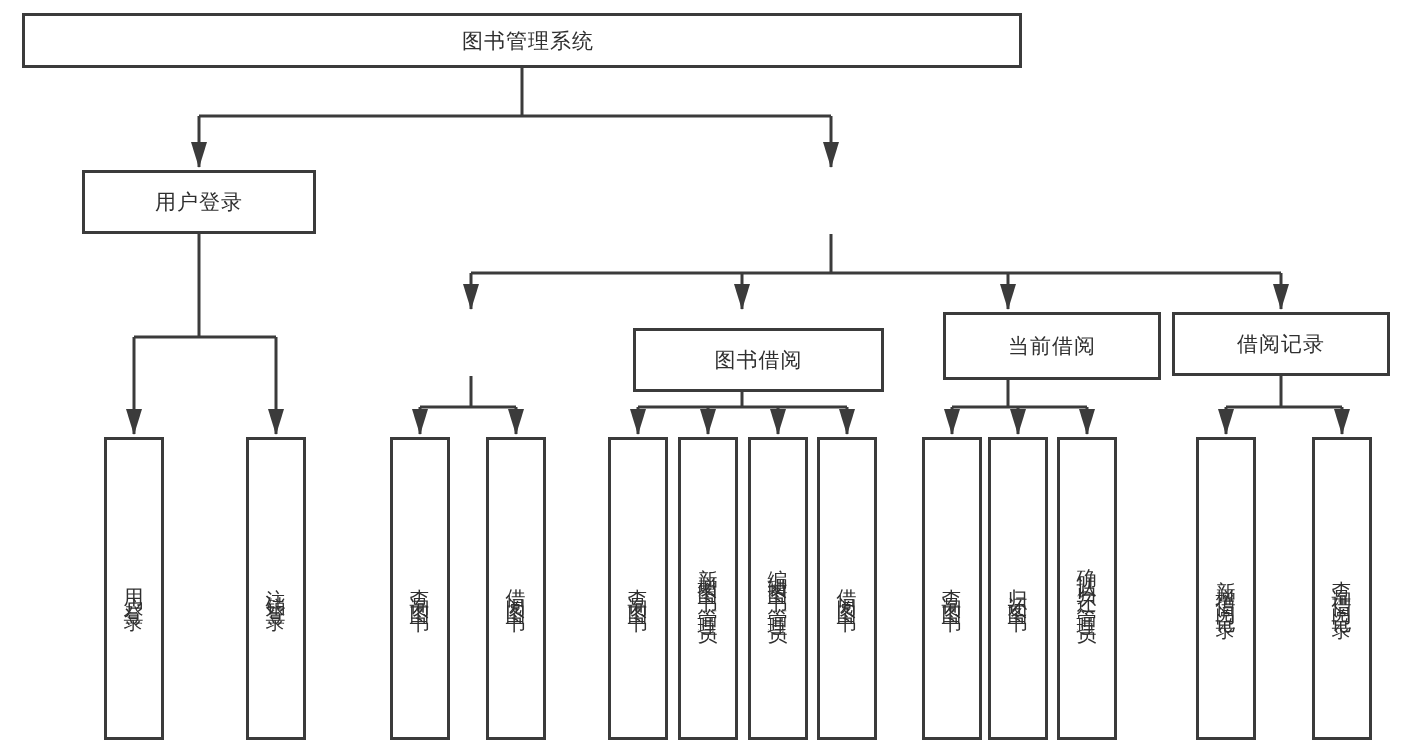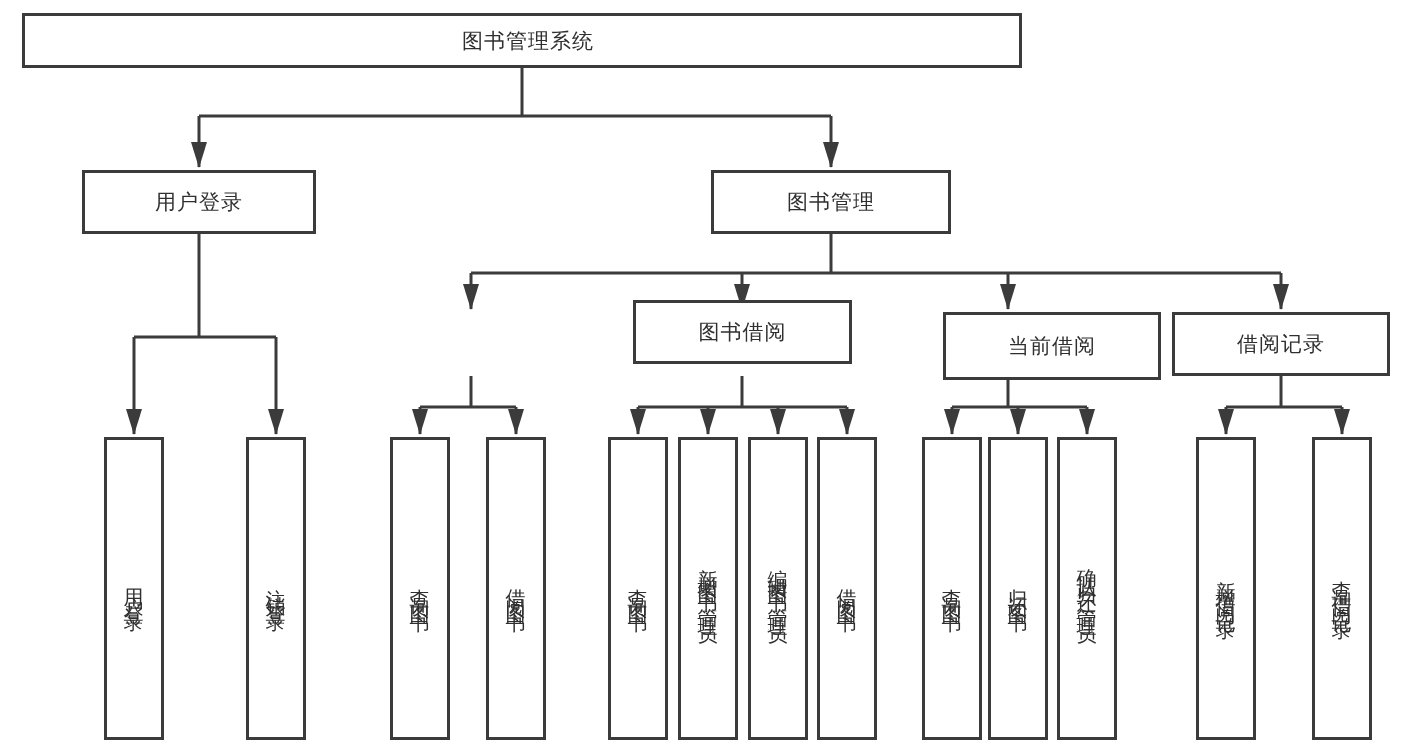--- a/index.html
+++ b/index.html
@@ -31,21 +31,21 @@
     font-size:20px;
     letter-spacing:8px;
     line-height:1;
     padding:8px 0;
   }
   
   .n-root{left:22px;top:13px;width:1000px;height:55px;padding-left:12px;}
   .n-user-login{left:82px;top:170px;width:234px;height:64px;}
   .n-book-mgmt{left:711px;top:170px;width:240px;height:64px;}
   .n-new-rec{left:364px;top:312px;width:215px;height:64px;}
-  .n-book-borrow{left:633px;top:300px;width:219px;height:64px;}
+  .n-book-borrow{left:633px;top:328px;width:251px;height:64px;}
   .n-cur-borrow{left:943px;top:312px;width:218px;height:68px;}
   .n-borrow-rec{left:1172px;top:312px;width:218px;height:64px;}
   .lf{top:437px;width:60px;height:303px;}
   .n-a1{left:104px;} .n-a2{left:246px;}
   .n-b1{left:390px;} .n-b2{left:486px;}
   .n-c1{left:608px;} .n-c2{left:678px;} .n-c3{left:748px;} .n-c4{left:817px;}
   .n-d1{left:922px;} .n-d2{left:988px;} .n-d3{left:1057px;}
   .n-e1{left:1196px;} .n-e2{left:1312px;}
   .watermark{
     position:absolute;
@@ -108,21 +108,20 @@
       <path d="M1281,376 V407"></path>
       <path d="M1226,407 H1342"></path>
       <path d="M1226,407 V434" marker-end="url(#arrow)"></path>
       <path d="M1342,407 V434" marker-end="url(#arrow)"></path>
     </g>
   </svg>
 
   <div class="box n-root">图书管理系统</div>
 
   <div class="box n-user-login">用户登录</div>
-  <div class="box n-book-mgmt">图书管理</div>
 
   <div class="box n-book-borrow">图书借阅</div>
   <div class="box n-cur-borrow">当前借阅</div>
   <div class="box n-borrow-rec">借阅记录</div>
 
   <div class="box leaf lf n-a1">用户登录</div>
   <div class="box leaf lf n-a2">注销登录</div>
 
   <div class="box leaf lf n-b1">查询图书</div>
   <div class="box leaf lf n-b2">借阅图书</div>

